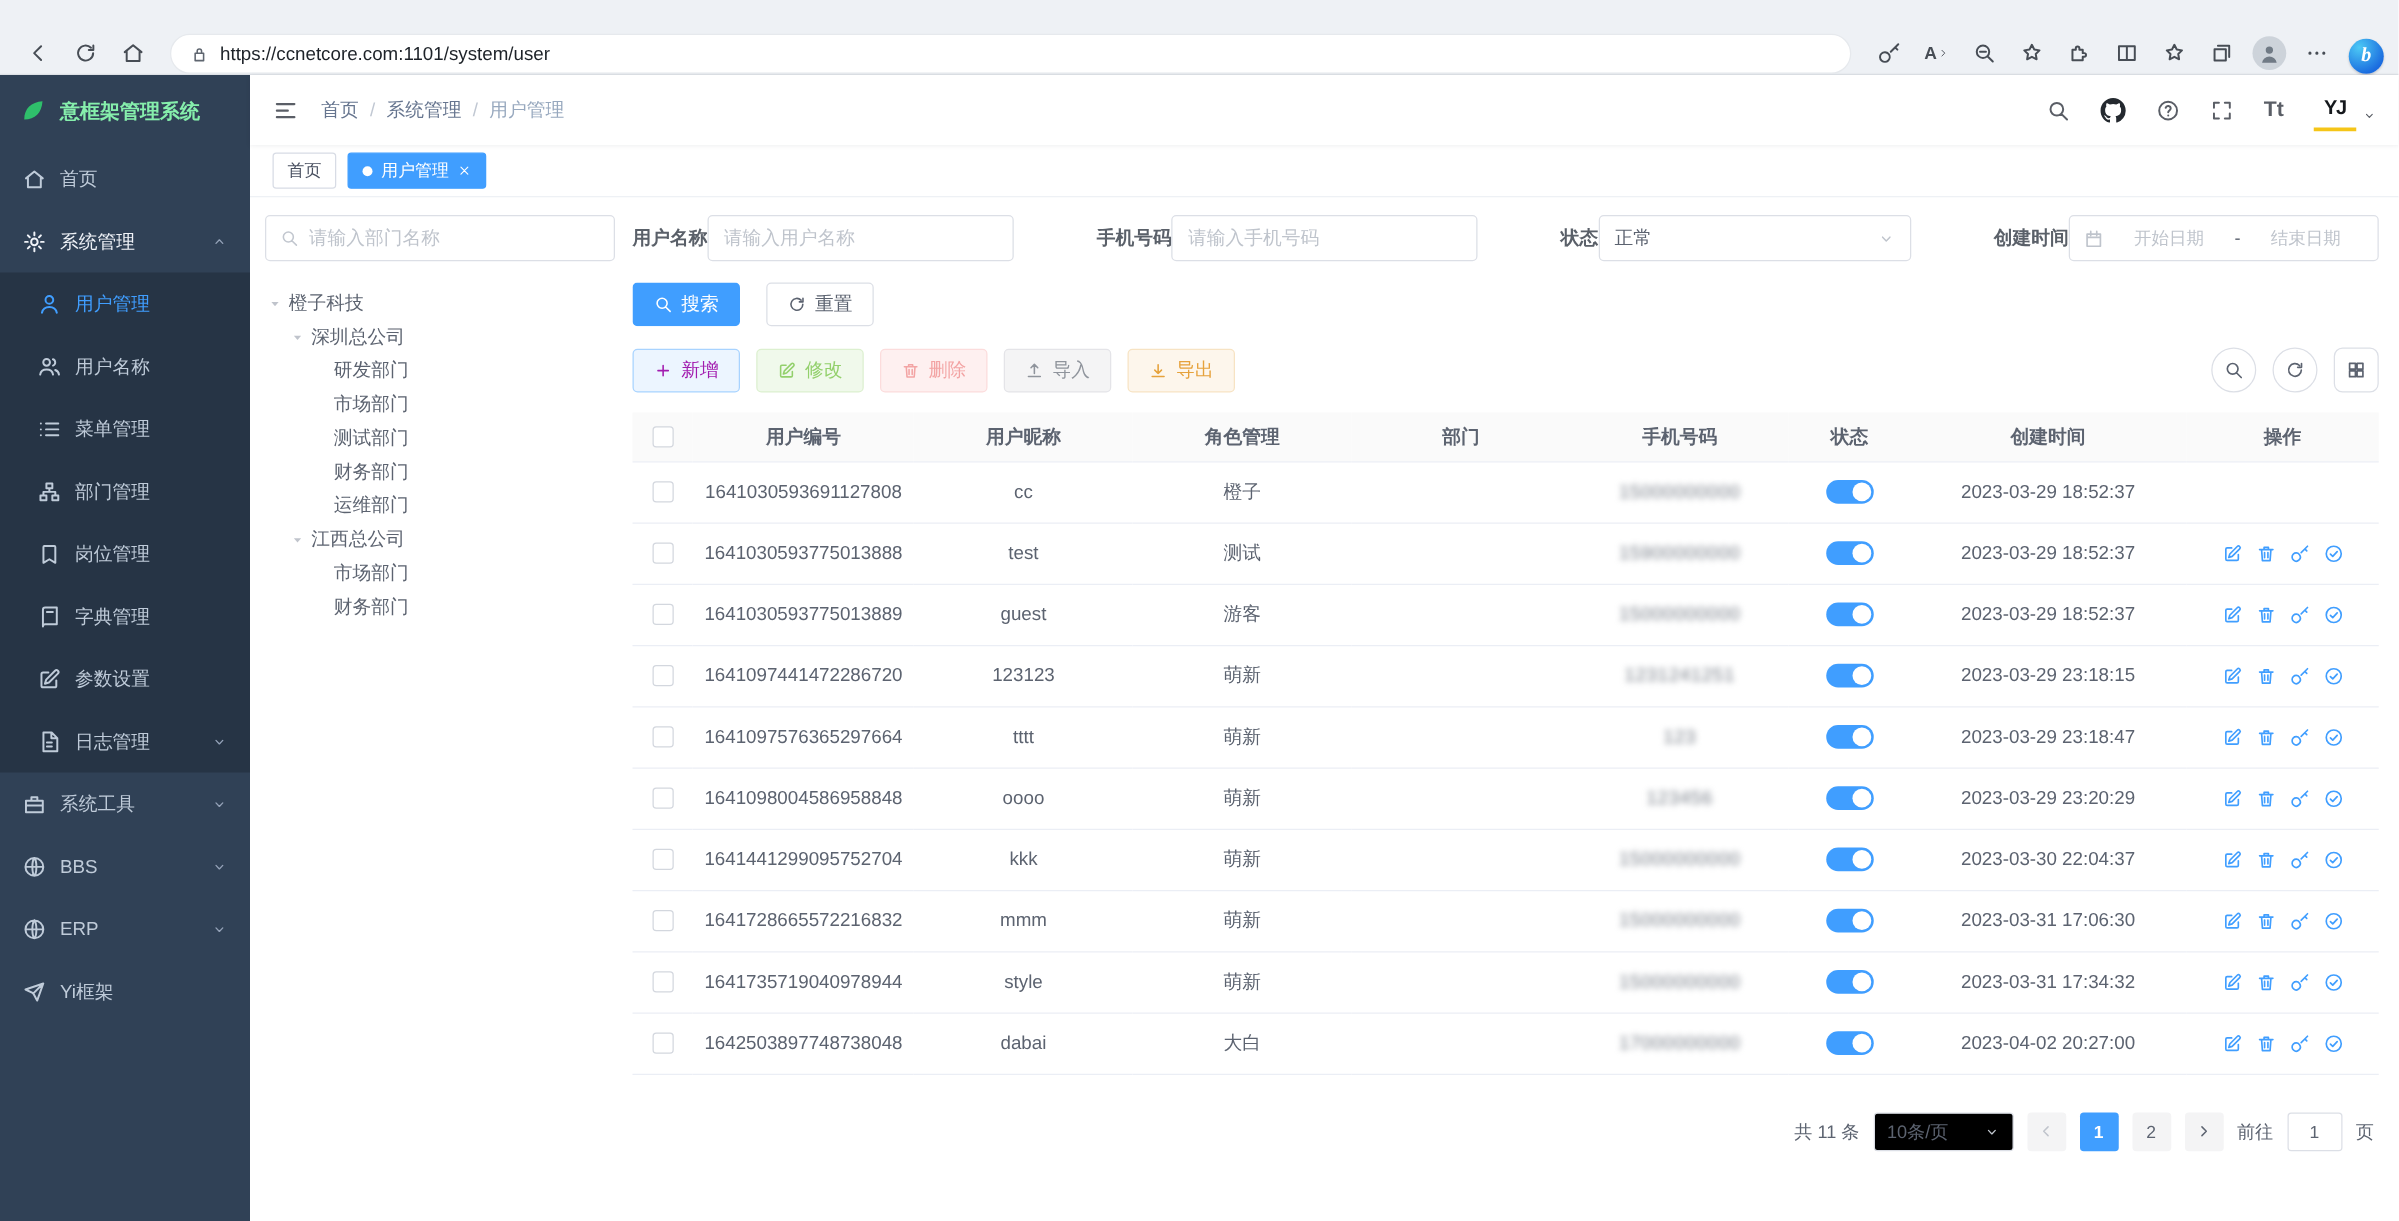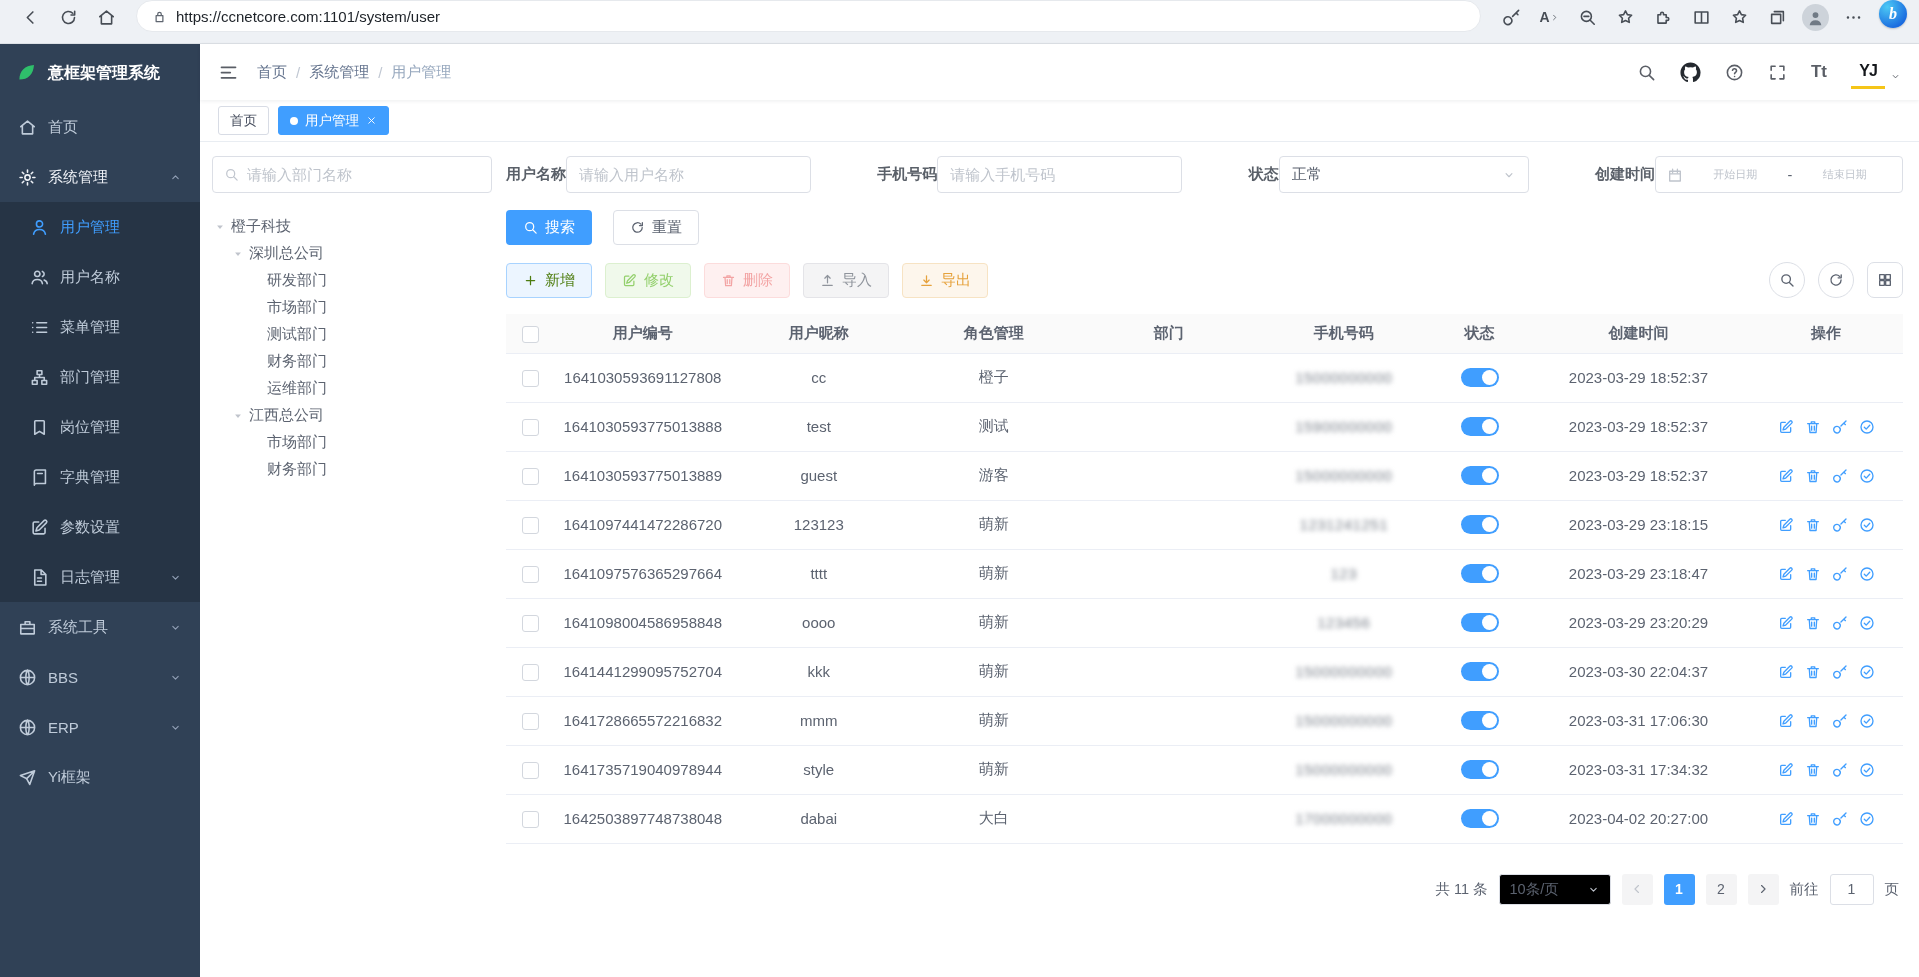--- a/index.html
+++ b/index.html
@@ -2,34 +2,34 @@
 <html><head>
 <meta charset="utf-8">
 <style>
 *{box-sizing:border-box;margin:0;padding:0}
 html,body{width:1919px;height:977px;overflow:hidden}
 body{font-family:"Liberation Sans","DejaVu Sans",sans-serif;background:#fff;color:#333}
 .screen{width:1919px;height:977px;display:flex;flex-direction:column;overflow:hidden;background:#fff}
 .svgi{display:inline-flex;width:18px;height:18px;flex-shrink:0}
 .svgi svg{width:100%;height:100%;display:block}
 
-.browser-bar{height:44px;flex-shrink:0;background:#eef1f5;border-bottom:1px solid #dde1e6;display:flex;align-items:flex-start;padding:0 12px;gap:2px}
+.browser-bar{height:60px;flex-shrink:0;background:#eef1f5;border-bottom:1px solid #dde1e6;display:flex;align-items:flex-end;padding:0 12px;gap:2px}
 .bicon{width:36px;height:34px;display:flex;align-items:center;justify-content:center;border-radius:6px;color:#474d55;flex-shrink:0;cursor:pointer}
 .bicon .svgi{width:19px;height:19px}
 .address-bar{flex:1;height:32px;background:#fff;border-radius:16px;display:flex;align-items:center;gap:9px;padding:0 15px;margin:0 10px;min-width:0;cursor:text;border:1px solid #e6e9ed}
 .lock-ic{width:15px;height:15px;color:#5f6670}
 .address-bar .url{font-size:15px;color:#1d2228;white-space:nowrap;overflow:hidden}
 .ra-glyph{font-size:14px;font-weight:700;color:#474d55}
 .avatar-person{width:27px;height:27px;border-radius:50%;background:#cdd3da;color:#707a85;display:flex;align-items:center;justify-content:center;overflow:hidden}
 .avatar-person .svgi{width:19px;height:19px;margin-top:3px}
 .bing-icon{width:28px;height:28px;border-radius:50%;background:radial-gradient(circle at 30% 25%,#4cc9f5,#1a6bdf 75%);color:#fff;display:flex;align-items:center;justify-content:center;font-size:16px;font-weight:700;font-style:italic;font-family:"Liberation Serif",serif;margin-left:6px;cursor:pointer;box-shadow:0 1px 2px rgba(0,0,0,.2)}
 
 .app{flex:1;display:flex;min-height:0}
 .sidebar{width:200px;background:#304156;flex-shrink:0;display:flex;flex-direction:column;overflow:hidden}
-.logo{height:58px;display:flex;align-items:center;gap:10px;padding:0 14px;color:#ffffff;font-size:16px;font-weight:bold;flex-shrink:0}
+.logo{height:58px;display:flex;align-items:center;gap:10px;padding:0 14px;color:#86efac;font-size:16px;font-weight:bold;flex-shrink:0}
 .leaf{width:24px;height:24px;color:#2fbf6b}
 .menu{flex:1;overflow:hidden}
 .menu-item{height:50px;display:flex;align-items:center;padding:0 18px;font-size:15px;color:#bfcbd9;cursor:pointer}
 .menu-item .mi{width:19px;height:19px;margin-right:11px}
 .menu-item .chev{width:13px;height:13px;margin-left:auto;color:#93a1b7}
 .chev.rot{transform:rotate(180deg)}
 .menu-item.parent-open{color:#f0f3f8}
 .submenu{background:#263445}
 .submenu .menu-item{padding-left:30px}
 .menu-item.active{color:#409eff}
@@ -70,29 +70,29 @@
 .fgroup{display:flex;align-items:center;gap:0}
 .flabel{font-size:15px;font-weight:700;color:#5a6069;white-space:nowrap}
 .finput{height:37px;border:1px solid #dcdfe6;border-radius:4px;background:#fff;font-size:15px;color:#5c6370;padding:0 12px;outline:none;font-family:inherit}
 .finput::placeholder{color:#bfc4cc}
 .w245{width:245px}
 .fselect{width:250px;height:37px;border:1px solid #dcdfe6;border-radius:4px;display:flex;align-items:center;justify-content:space-between;padding:0 12px;cursor:pointer;background:#fff}
 .fselect .val{font-size:15px;color:#5c6370}
 .fselect .svgi{width:14px;height:14px;color:#bfc4cc}
 .fdate{width:248px;height:37px;border:1px solid #dcdfe6;border-radius:4px;display:flex;align-items:center;gap:6px;padding:0 11px;cursor:pointer;background:#fff}
 .fdate .svgi{width:16px;height:16px;color:#bfc4cc}
-.fdate .dph{flex:1;text-align:center;font-size:11px;color:#bfc4cc;white-space:nowrap}
+.fdate .dph{flex:1;text-align:center;font-size:14px;color:#bfc4cc;white-space:nowrap}
 .fdate .dsep{font-size:14.5px;color:#5c6370}
 .action-row{margin-top:17px;display:flex;gap:21px}
 .btn{height:35px;display:inline-flex;align-items:center;gap:7px;padding:0 16px;border-radius:4px;border:1px solid transparent;font-size:15px;cursor:pointer;background:#fff;font-family:inherit}
 .btn .svgi{width:15px;height:15px}
 .btn-primary{background:#409eff;color:#fff}
 .btn-default{border-color:#dcdfe6;color:#5c6370}
 .toolbar-row{margin-top:17px;display:flex;align-items:center;gap:13px}
-.btn-blue{background:#ecf5ff;border-color:#a8d3ff;color:#4d7c0f}
+.btn-blue{background:#ecf5ff;border-color:#a8d3ff;color:#a21caf}
 .btn-green{background:#f0f9eb;border-color:#dcf0cf;color:#93d06c}
 .btn-red{background:#fef0f0;border-color:#fcdcdc;color:#f3a4a4}
 .btn-gray{background:#f4f4f5;border-color:#e4e4e8;color:#8f949c}
 .btn-orange{background:#fdf6ec;border-color:#f7e3c3;color:#e6a23c}
 .tool-right{margin-left:auto;display:flex;gap:13px}
 .icon-btn{width:36px;height:36px;border-radius:50%;border:1px solid #dcdfe6;background:#fff;color:#5c6370;display:flex;align-items:center;justify-content:center;cursor:pointer}
 .icon-btn .svgi{width:16px;height:16px}
 .icon-btn.sq{border-radius:7px}
 
 .utable{margin-top:16px;width:100%;border-collapse:collapse;table-layout:fixed}

